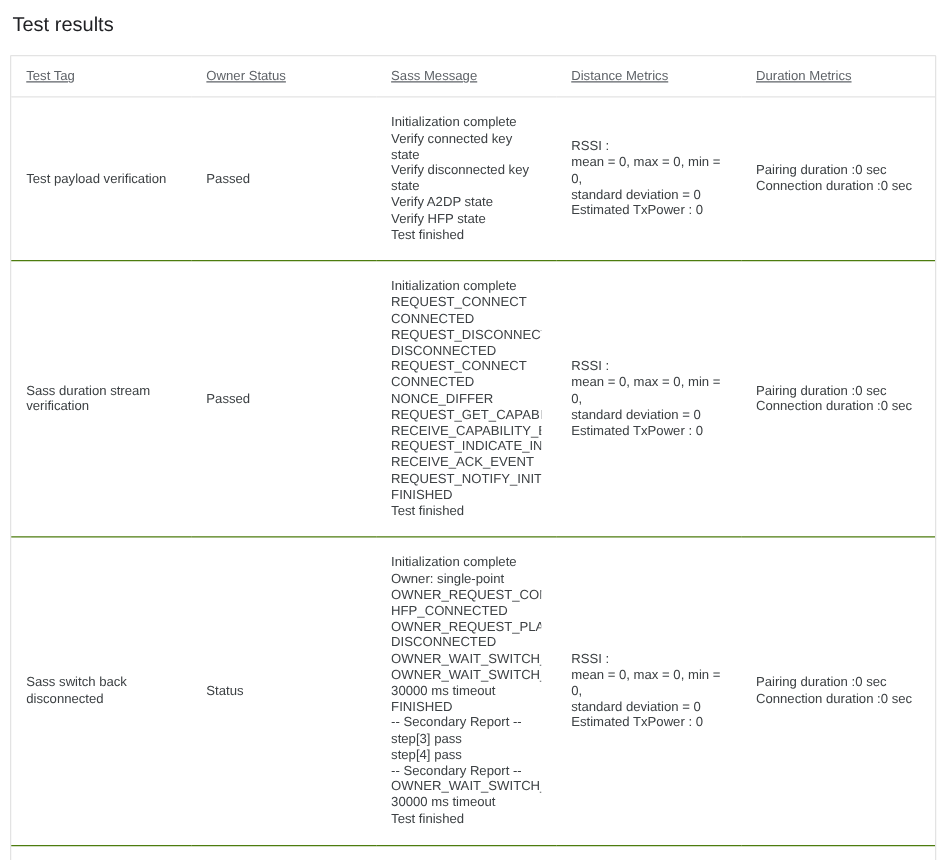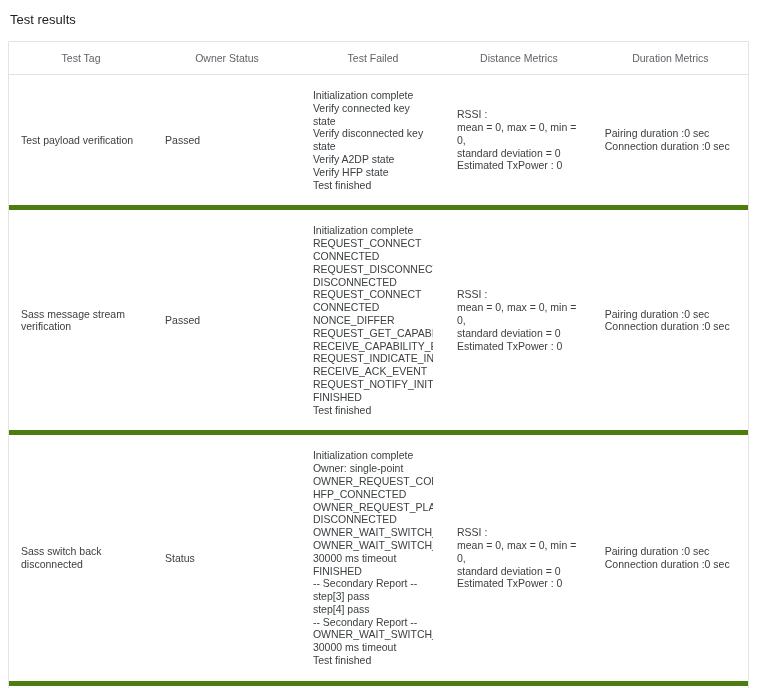--- a/index.html
+++ b/index.html
@@ -10,51 +10,52 @@
     height: 688px;
     overflow: hidden;
     font-family: "Liberation Sans", "DejaVu Sans", sans-serif;
     color: #3c4043;
   }
   .page {
     padding: 10px 8px 0 8px;
     box-sizing: border-box;
   }
   .page-title {
-    font-size: 13px;
+    font-size: 16px;
     color: #202124;
     margin: 2px 0 14px 2px;
     font-weight: 400;
   }
   .table-card {
     border: 1px solid #e3e3e3;
     border-radius: 1px;
     background: #fff;
   }
   table.results {
     width: 100%;
     border-collapse: collapse;
     table-layout: fixed;
   }
   table.results th {
     font-weight: 400;
     font-size: 10.5px;
     color: #5f6368;
-    text-align: center;
+    text-align: left;
     padding: 10px 12px;
     border-bottom: 1px solid #e3e3e3;
     white-space: nowrap;
     overflow: hidden;
+    text-decoration: underline;
   }
   table.results td {
     font-size: 10.5px;
     color: #3c4043;
     vertical-align: middle;
     padding: 14px 12px;
-    border-bottom: 5px solid #4d7c0f;
+    border-bottom: 1px solid #4d7c0f;
   }
   .cell {
     white-space: pre-line;
     overflow: hidden;
     line-height: 1.22;
   }
   .col-tag    { width: 19.5%; }
   .col-status { width: 20%;   }
   .col-msg    { width: 19.5%; }
   .col-dist   { width: 20%;   }
@@ -98,21 +99,21 @@
         <col class="col-tag">
           <col class="col-status">
           <col class="col-msg">
           <col class="col-dist">
           <col class="col-dur">
       </colgroup>
       <thead>
         <tr>
           <th>Test Tag</th>
           <th>Owner Status</th>
-          <th>Test Failed</th>
+          <th>Sass Message</th>
           <th>Distance Metrics</th>
           <th>Duration Metrics</th>
         </tr>
       </thead>
       <tbody>
         <tr>
           <td>
               <div class="cell">Test payload verification</div>
             </td>
           <td>
@@ -132,21 +133,21 @@
 standard deviation = 0
 Estimated TxPower : 0</div>
             </td>
           <td>
               <div class="cell">Pairing duration :0 sec
 Connection duration :0 sec</div>
             </td>
         </tr>
         <tr>
           <td>
-              <div class="cell">Sass message stream verification</div>
+              <div class="cell">Sass duration stream verification</div>
             </td>
           <td>
               <div class="cell">Passed</div>
             </td>
           <td>
               <div class="cell">Initialization complete
 REQUEST_CONNECT
 CONNECTED
 REQUEST_DISCONNECT
 DISCONNECTED

